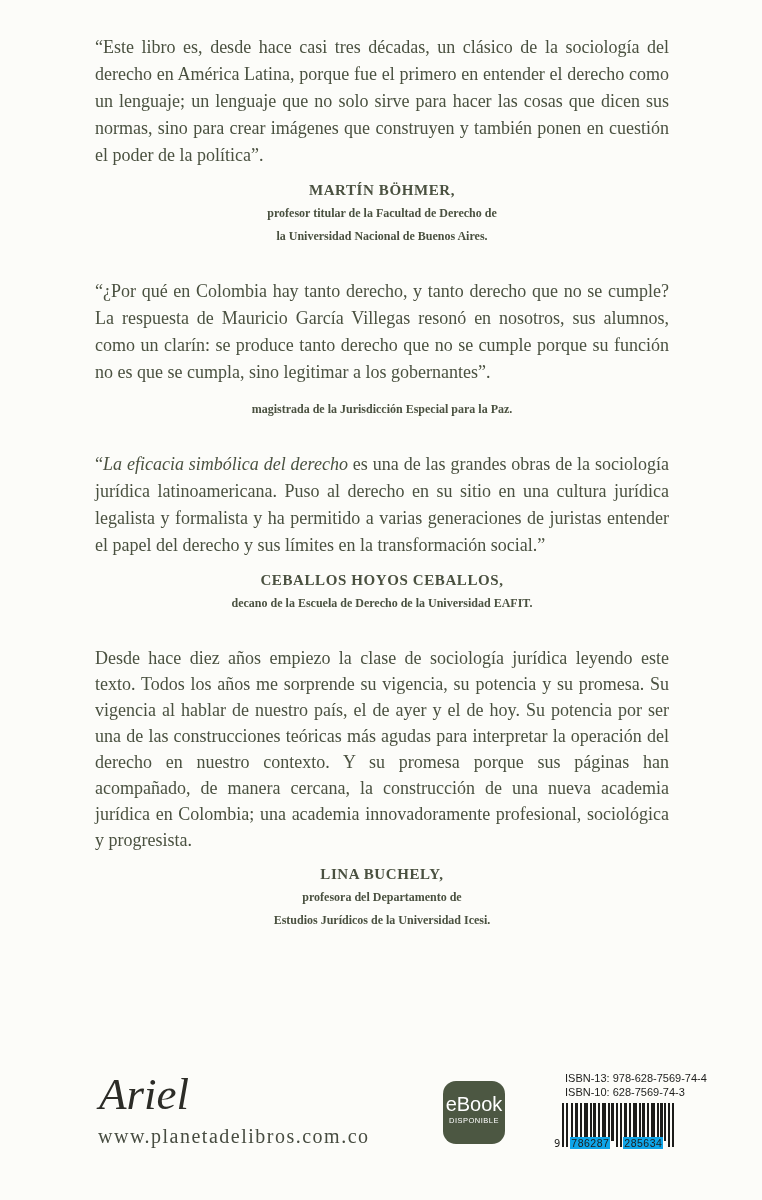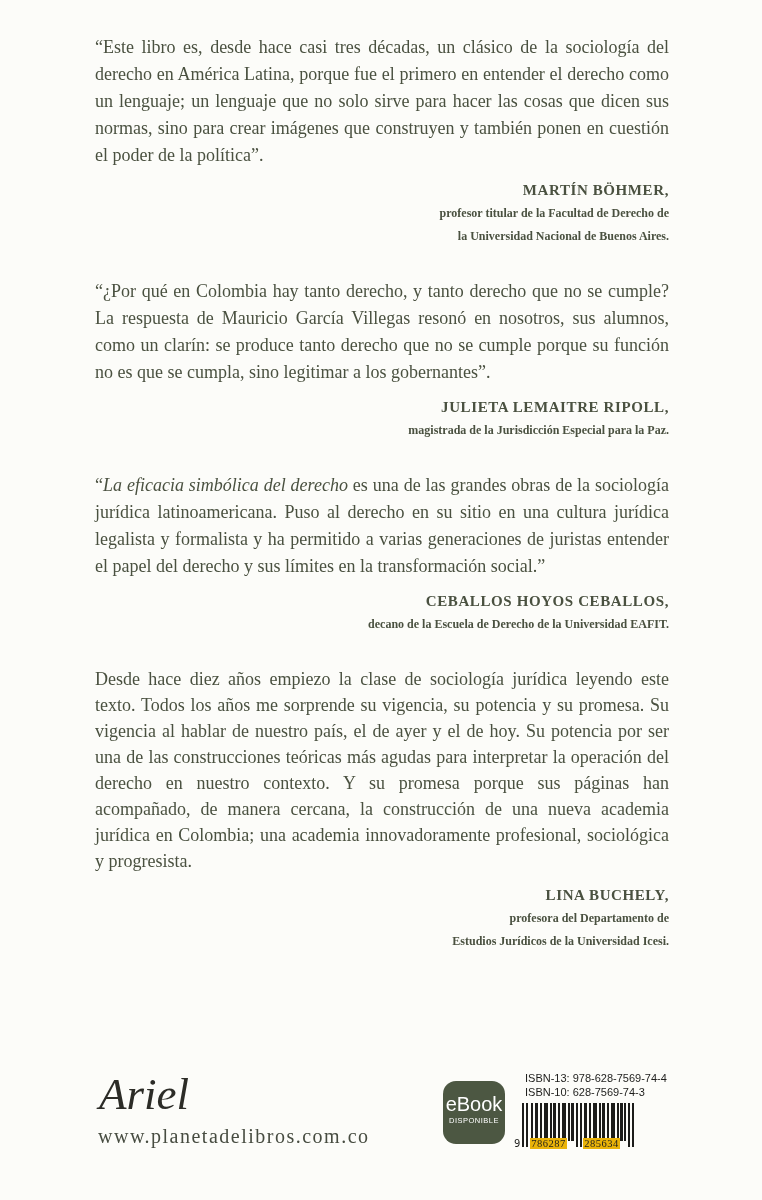--- a/index.html
+++ b/index.html
@@ -18,21 +18,21 @@
   .quote{
     margin:0 0 12px 0;
     font-size:18px;
     line-height:27px;
     text-align:justify;
     hyphens:manual;
     -webkit-hyphens:manual;
   }
   .block:last-child .quote{line-height:26px;}
   .quote em{font-style:italic;}
-  .attr{text-align:right;margin-top:8px;}
+  .attr{text-align:center;margin-top:8px;}
   .attr .name{
     font-size:15px;
     font-weight:bold;
     letter-spacing:0.6px;
     line-height:18px;
   }
   .attr .role{
     font-size:12px;
     font-weight:bold;
     line-height:23px;
@@ -52,36 +52,36 @@
   .ebook-badge{
     position:absolute;left:443px;top:1081px;
     width:62px;height:63px;border-radius:13px;
     color:#ffffff;text-align:center;
     font-family:"Liberation Sans","DejaVu Sans",sans-serif;
     box-sizing:border-box;
   }
   .eb-title{font-size:20px;line-height:22px;margin-top:12px;}
   .eb-sub{font-size:7.5px;letter-spacing:0.5px;margin-top:1px;}
   .isbn-block{
-    position:absolute;left:514px;top:1072px;
+    position:absolute;left:554px;top:1072px;
     font-family:"Liberation Sans","DejaVu Sans",sans-serif;
     color:#1d1d1b;
   }
   .isbn-line{font-size:11px;line-height:13.5px;margin-left:11px;white-space:nowrap;}
   .barcode{display:flex;align-items:flex-end;margin-top:4px;}
   .bc-lead{
     font-family:"DejaVu Sans Mono",monospace;
     font-size:10.5px;margin-right:2px;transform:translateY(2px);
   }
   .bars{position:relative;width:112px;height:44px;}
   .bc-g{
     position:absolute;bottom:-2px;
-    font-family:Liberation Serif, serif;
+    font-family:Liberation Sans, sans-serif;
     font-size:10.5px;letter-spacing:0.5px;
-    background:#eab308;padding:0 1px;white-space:nowrap;
+    background:#0ea5e9;padding:0 1px;white-space:nowrap;
   }
   .bc-g1{left:8px;}
   .bc-g2{left:61px;}
 </style>
 </head>
 <body>
 
 <div class="cover">
 
   <main class="col">
@@ -90,21 +90,20 @@
       <p class="quote">“Este libro es, desde hace casi tres décadas, un clásico de la socio­logía del derecho en América Latina, porque fue el primero en en­tender el derecho como un lenguaje; un lenguaje que no solo sirve para hacer las cosas que dicen sus normas, sino para crear imágenes que construyen y también ponen en cuestión el poder de la política”.</p>
       <div class="attr">
         <div class="name">MARTÍN BÖHMER,</div>
         <div class="role">profesor titular de la Facultad de Derecho de<br>la Universidad Nacional de Buenos Aires.</div>
       </div>
     </section>
 
     <section class="block">
       <p class="quote">“¿Por qué en Colombia hay tanto derecho, y tanto derecho que no se cumple? La respuesta de Mauricio García Villegas resonó en no­sotros, sus alumnos, como un clarín: se produce tanto derecho que no se cumple porque su función no es que se cumpla, sino legiti­mar a los gobernantes”.</p>
       <div class="attr">
-        <div class="name">JULIETA LEMAITRE RIPOLL,</div>
         <div class="role">magistrada de la Jurisdicción Especial para la Paz.</div>
       </div>
     </section>
 
     <section class="block">
       <p class="quote">“<em>La eficacia simbólica del derecho</em> es una de las grandes obras de la so­ciología jurídica latinoamericana. Puso al derecho en su sitio en una cultura jurídica legalista y formalista y ha permitido a varias gene­raciones de juristas entender el papel del derecho y sus límites en la transformación social.”</p>
       <div class="attr">
         <div class="name">CEBALLOS HOYOS CEBALLOS,</div>
         <div class="role">decano de la Escuela de Derecho de la Universidad EAFIT.</div>
       </div>

